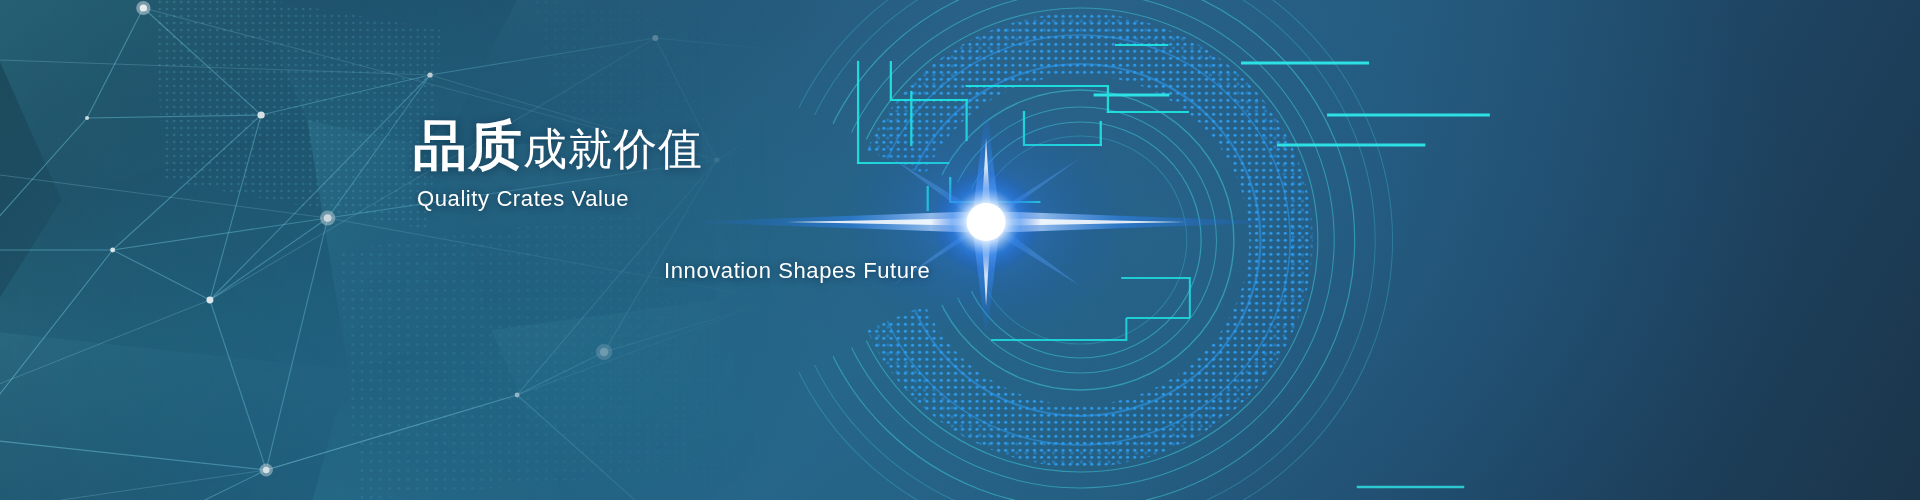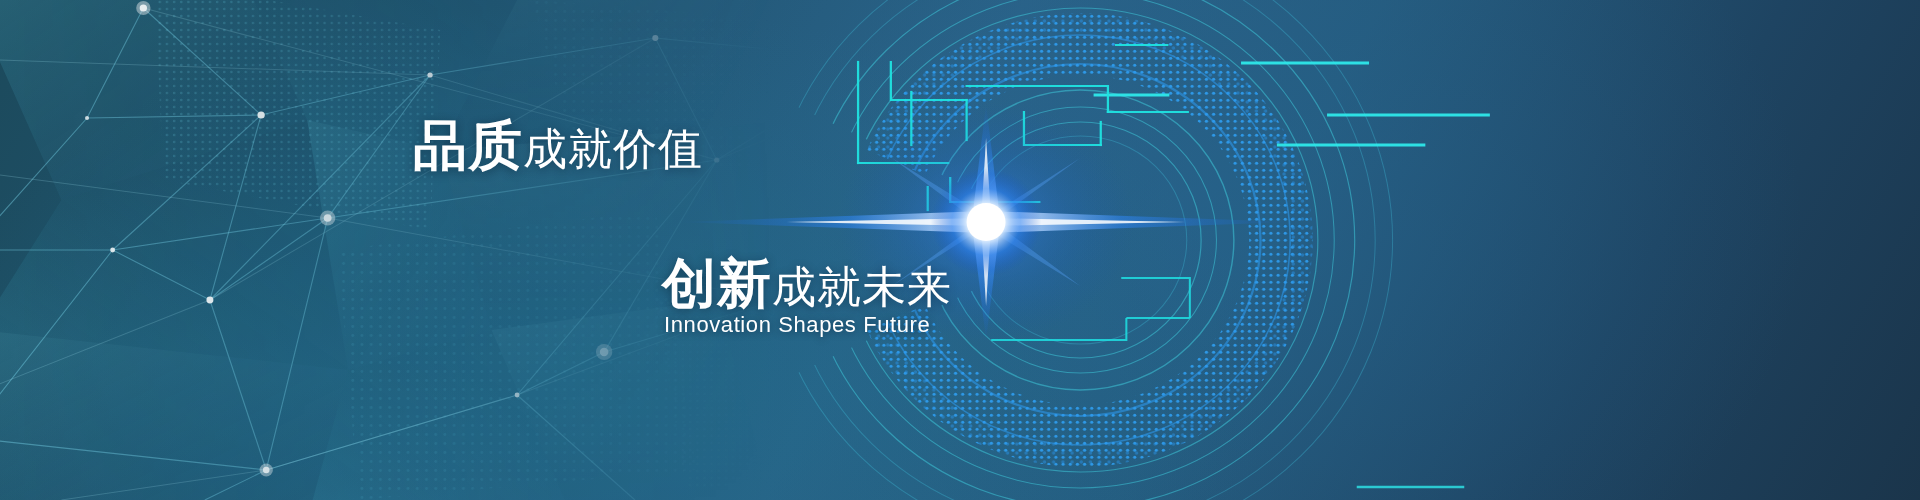--- a/index.html
+++ b/index.html
@@ -281,22 +281,20 @@
         <circle cx="0" cy="0" r="54" fill="url(#flareCore)"></circle>
         <circle cx="0" cy="0" r="19" fill="#ffffff"></circle>
       </g>
     </svg>
   </div>
 
   <div class="text-block" id="block-quality">
     <div class="cn-line">
       <span class="cn-big">品质</span><span class="cn-sm">成就价值</span>
     </div>
+    <div class="en-line">Quality Crates Value</div>
   </div>
 
   <div class="text-block" id="block-innovation">
-    <div class="cn-line">
-      <span class="cn-big">创新</span><span class="cn-sm">成就未来</span>
-    </div>
     <div class="en-line">Innovation Shapes Future</div>
   </div>
 
 </div>
 
 </body></html>

